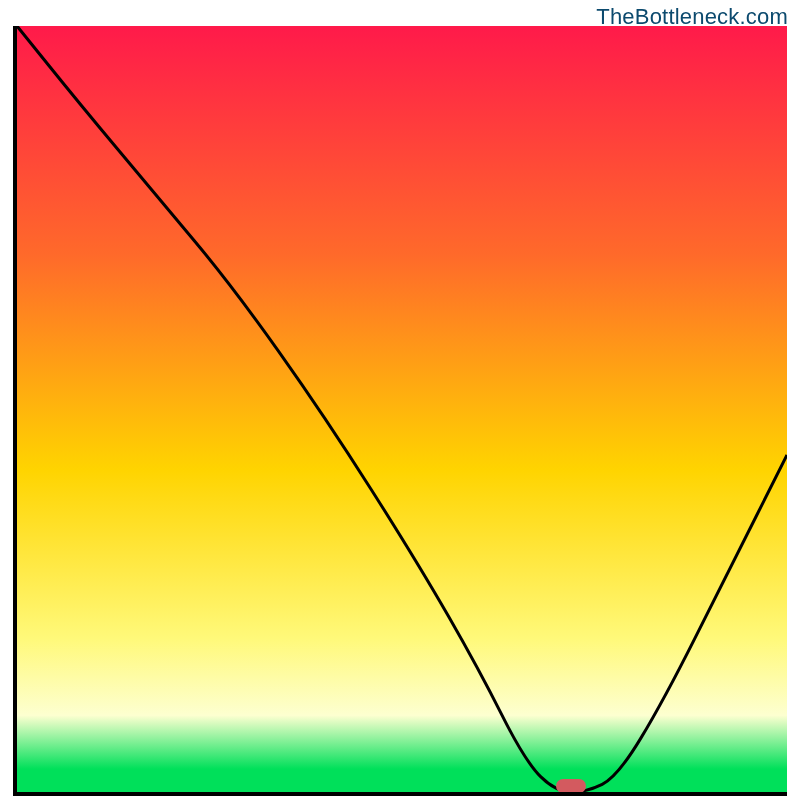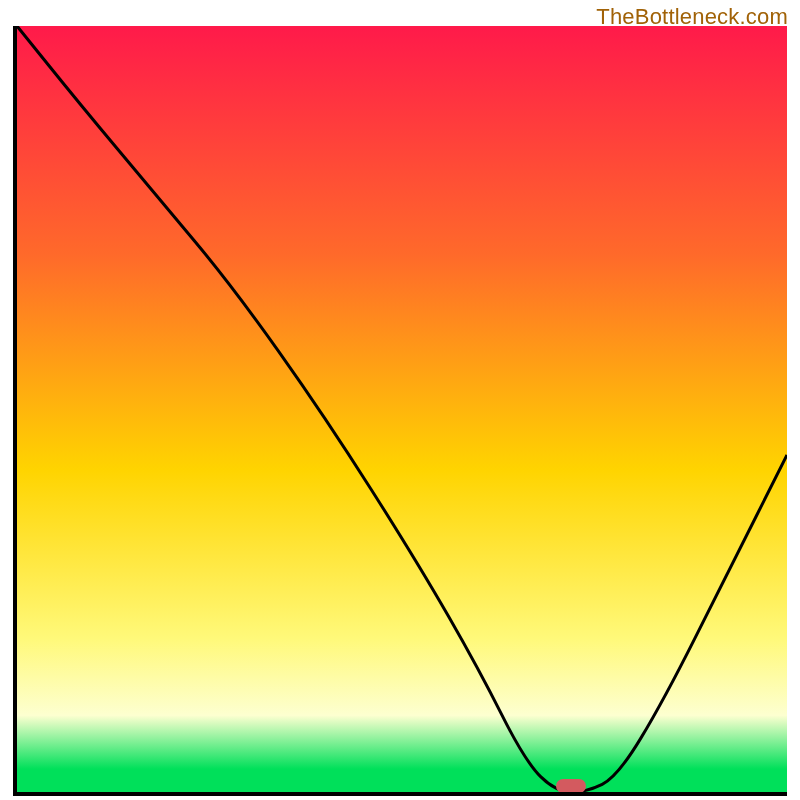--- a/index.html
+++ b/index.html
@@ -9,21 +9,21 @@
     height: 800px;
     background: #ffffff;
     font-family: Arial, Helvetica, sans-serif;
   }
   .watermark {
     position: absolute;
     top: 4px;
     right: 12px;
     font-size: 22px;
     font-weight: 500;
-    color: #a16207;
+    color: #0c4a6e;
     letter-spacing: 0.2px;
     z-index: 10;
   }
   .plot-frame {
     position: absolute;
     left: 13px;
     top: 26px;
     width: 774px;
     height: 770px;
     border-left: 4px solid #000;

